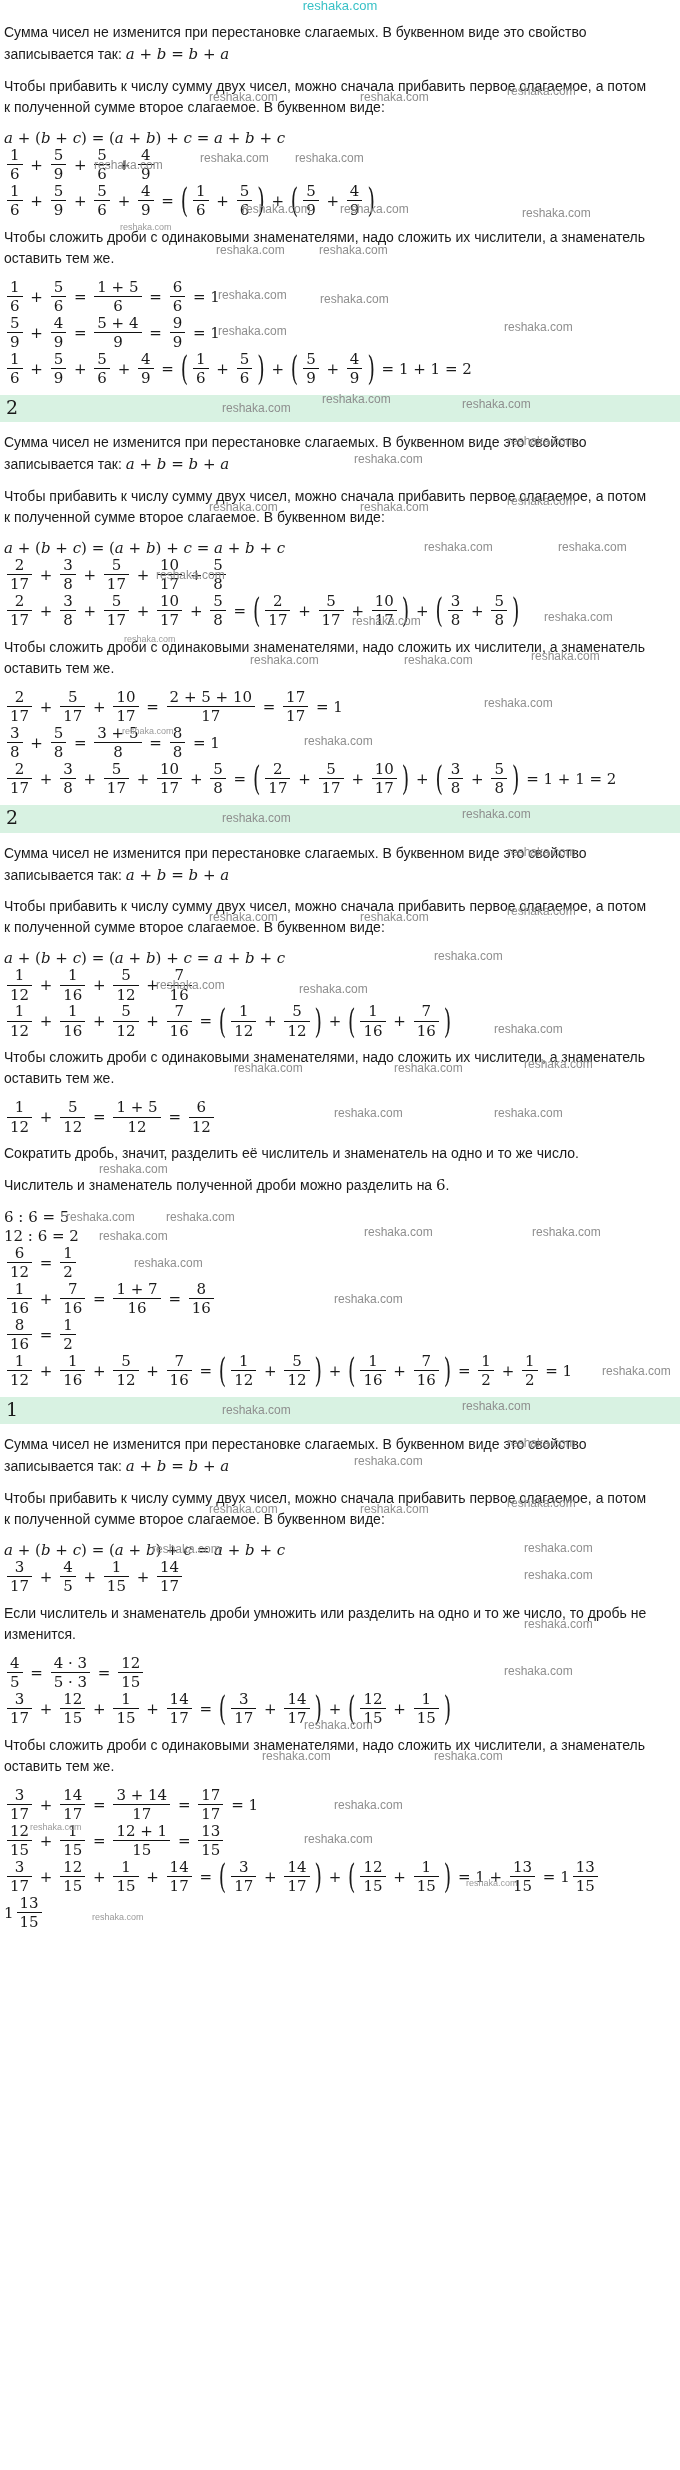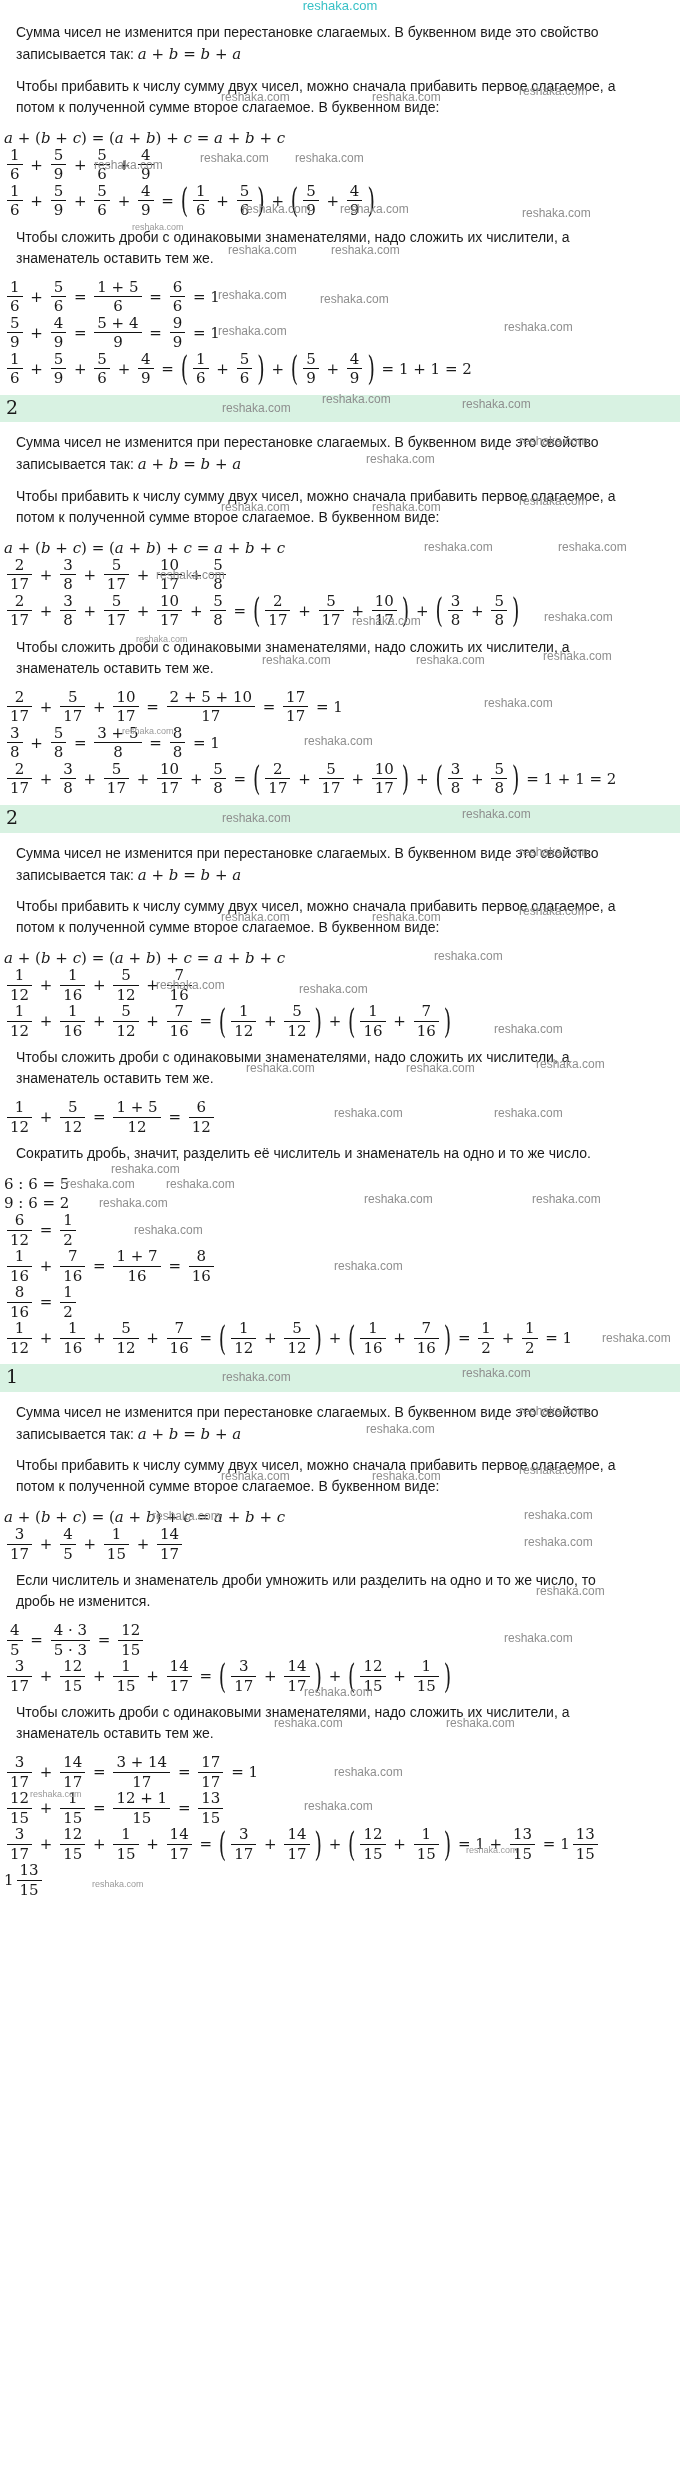--- a/index.html
+++ b/index.html
@@ -10,21 +10,21 @@
     background: #ffffff;
     font-family: "Liberation Sans", sans-serif;
     font-size: 14px;
     color: #1a1a1a;
     position: relative;
     overflow-x: hidden;
   }
   #doc { padding: 14px 30px 20px 4px; position: relative; }
   .section { position: relative; }
 
-  .para { margin: 8px 12px 10px; line-height: 1.5; position: relative; }
+  .para { margin: 8px 0 10px; line-height: 1.5; position: relative; }
   .imath {
     font-family: "DejaVu Serif", serif;
     font-size: 15px;
     white-space: nowrap;
   }
   .imath i, .mathline i { font-style: italic; font-family: inherit; }
 
   .mathline {
     font-family: "DejaVu Serif", serif;
     font-size: 15px;
@@ -120,22 +120,23 @@
     </div>
     <div class="section">
       <p class="para">Сумма чисел не изменится при перестановке слагаемых. В буквенном виде это свойство записывается так: <span class="imath"><i>a</i> + <i>b</i> = <i>b</i> + <i>a</i></span><span class="wm" style="left: 503px; top: 3px;">reshaka.com</span></p>
       <p class="para">Чтобы прибавить к числу сумму двух чисел, можно сначала прибавить первое слагаемое, а потом к полученной сумме второе слагаемое. В буквенном виде:<span class="wm" style="left: 205px; top: 15px;">reshaka.com</span><span class="wm" style="left: 356px; top: 15px;">reshaka.com</span><span class="wm" style="left: 503px; top: 9px;">reshaka.com</span></p>
       <div class="mathline"><span class="mtok"><i>a</i> + (<i>b</i> + <i>c</i>) = (<i>a</i> + <i>b</i>) + <i>c</i> = <i>a</i> + <i>b</i> + <i>c</i></span><span class="wm" style="left: 430px; top: 2px;">reshaka.com</span></div>
       <div class="mathline"><span class="frac"><span class="num">1</span><span class="den">12</span></span><span class="mtok"> + </span><span class="frac"><span class="num">1</span><span class="den">16</span></span><span class="mtok"> + </span><span class="frac"><span class="num">5</span><span class="den">12</span></span><span class="mtok"> + </span><span class="frac"><span class="num">7</span><span class="den">16</span></span><span class="wm" style="left: 152px; top: 12px;">reshaka.com</span><span class="wm" style="left: 295px; top: 16px;">reshaka.com</span></div>
       <div class="mathline"><span class="frac"><span class="num">1</span><span class="den">12</span></span><span class="mtok"> + </span><span class="frac"><span class="num">1</span><span class="den">16</span></span><span class="mtok"> + </span><span class="frac"><span class="num">5</span><span class="den">12</span></span><span class="mtok"> + </span><span class="frac"><span class="num">7</span><span class="den">16</span></span><span class="mtok"> = </span><span class="bigp">(</span><span class="frac"><span class="num">1</span><span class="den">12</span></span><span class="mtok"> + </span><span class="frac"><span class="num">5</span><span class="den">12</span></span><span class="bigp">)</span><span class="mtok"> + </span><span class="bigp">(</span><span class="frac"><span class="num">1</span><span class="den">16</span></span><span class="mtok"> + </span><span class="frac"><span class="num">7</span><span class="den">16</span></span><span class="bigp">)</span><span class="wm" style="left: 490px; top: 20px;">reshaka.com</span></div>
       <p class="para">Чтобы сложить дроби с одинаковыми знаменателями, надо сложить их числители, а знаменатель оставить тем же.<span class="wm" style="left: 230px; top: 15px;">reshaka.com</span><span class="wm" style="left: 390px; top: 15px;">reshaka.com</span><span class="wm" style="left: 520px; top: 11px;">reshaka.com</span></p>
       <div class="mathline"><span class="frac"><span class="num">1</span><span class="den">12</span></span><span class="mtok"> + </span><span class="frac"><span class="num">5</span><span class="den">12</span></span><span class="mtok"> = </span><span class="frac"><span class="num">1 + 5</span><span class="den">12</span></span><span class="mtok"> = </span><span class="frac"><span class="num">6</span><span class="den">12</span></span><span class="wm" style="left: 330px; top: 8px;">reshaka.com</span><span class="wm" style="left: 490px; top: 8px;">reshaka.com</span></div>
       <p class="para">Сократить дробь, значит, разделить её числитель и знаменатель на одно и то же число.<span class="wm" style="left: 95px; top: 20px;">reshaka.com</span></p>
+      <p class="para">Числитель и знаменатель полученной дроби можно разделить на <span class="imath">6</span>.</p>
       <div class="mathline"><span class="mtok">6 : 6 = 5</span><span class="wm" style="left: 62px; top: 4px;">reshaka.com</span><span class="wm" style="left: 162px; top: 4px;">reshaka.com</span></div>
-      <div class="mathline"><span class="mtok">9 : 6 = 2</span><span class="wm" style="left: 95px; top: 4px;">reshaka.com</span><span class="wm" style="left: 360px; top: 0px;">reshaka.com</span><span class="wm" style="left: 528px; top: 0px;">reshaka.com</span></div>
+      <div class="mathline"><span class="mtok">12 : 6 = 2</span><span class="wm" style="left: 95px; top: 4px;">reshaka.com</span><span class="wm" style="left: 360px; top: 0px;">reshaka.com</span><span class="wm" style="left: 528px; top: 0px;">reshaka.com</span></div>
       <div class="mathline"><span class="frac"><span class="num">6</span><span class="den">12</span></span><span class="mtok"> = </span><span class="frac"><span class="num">1</span><span class="den">2</span></span><span class="wm" style="left: 130px; top: 12px;">reshaka.com</span></div>
       <div class="mathline"><span class="frac"><span class="num">1</span><span class="den">16</span></span><span class="mtok"> + </span><span class="frac"><span class="num">7</span><span class="den">16</span></span><span class="mtok"> = </span><span class="frac"><span class="num">1 + 7</span><span class="den">16</span></span><span class="mtok"> = </span><span class="frac"><span class="num">8</span><span class="den">16</span></span><span class="wm" style="left: 330px; top: 12px;">reshaka.com</span></div>
       <div class="mathline"><span class="frac"><span class="num">8</span><span class="den">16</span></span><span class="mtok"> = </span><span class="frac"><span class="num">1</span><span class="den">2</span></span></div>
       <div class="mathline"><span class="frac"><span class="num">1</span><span class="den">12</span></span><span class="mtok"> + </span><span class="frac"><span class="num">1</span><span class="den">16</span></span><span class="mtok"> + </span><span class="frac"><span class="num">5</span><span class="den">12</span></span><span class="mtok"> + </span><span class="frac"><span class="num">7</span><span class="den">16</span></span><span class="mtok"> = </span><span class="bigp">(</span><span class="frac"><span class="num">1</span><span class="den">12</span></span><span class="mtok"> + </span><span class="frac"><span class="num">5</span><span class="den">12</span></span><span class="bigp">)</span><span class="mtok"> + </span><span class="bigp">(</span><span class="frac"><span class="num">1</span><span class="den">16</span></span><span class="mtok"> + </span><span class="frac"><span class="num">7</span><span class="den">16</span></span><span class="bigp">)</span><span class="mtok"> = </span><span class="frac"><span class="num">1</span><span class="den">2</span></span><span class="mtok"> + </span><span class="frac"><span class="num">1</span><span class="den">2</span></span><span class="mtok"> = 1</span><span class="wm" style="left: 598px; top: 12px;">reshaka.com</span></div>
       <div class="answer"><span>1</span><span class="wm" style="left: 222px; top: 7px;">reshaka.com</span><span class="wm" style="left: 462px; top: 3px;">reshaka.com</span></div>
     </div>
     <div class="section">
       <p class="para">Сумма чисел не изменится при перестановке слагаемых. В буквенном виде это свойство записывается так: <span class="imath"><i>a</i> + <i>b</i> = <i>b</i> + <i>a</i></span><span class="wm" style="left: 503px; top: 3px;">reshaka.com</span><span class="wm" style="left: 350px; top: 21px;">reshaka.com</span></p>
       <p class="para">Чтобы прибавить к числу сумму двух чисел, можно сначала прибавить первое слагаемое, а потом к полученной сумме второе слагаемое. В буквенном виде:<span class="wm" style="left: 205px; top: 15px;">reshaka.com</span><span class="wm" style="left: 356px; top: 15px;">reshaka.com</span><span class="wm" style="left: 503px; top: 9px;">reshaka.com</span></p>
       <div class="mathline"><span class="mtok"><i>a</i> + (<i>b</i> + <i>c</i>) = (<i>a</i> + <i>b</i>) + <i>c</i> = <i>a</i> + <i>b</i> + <i>c</i></span><span class="wm" style="left: 148px; top: 3px;">reshaka.com</span><span class="wm" style="left: 520px; top: 2px;">reshaka.com</span></div>

